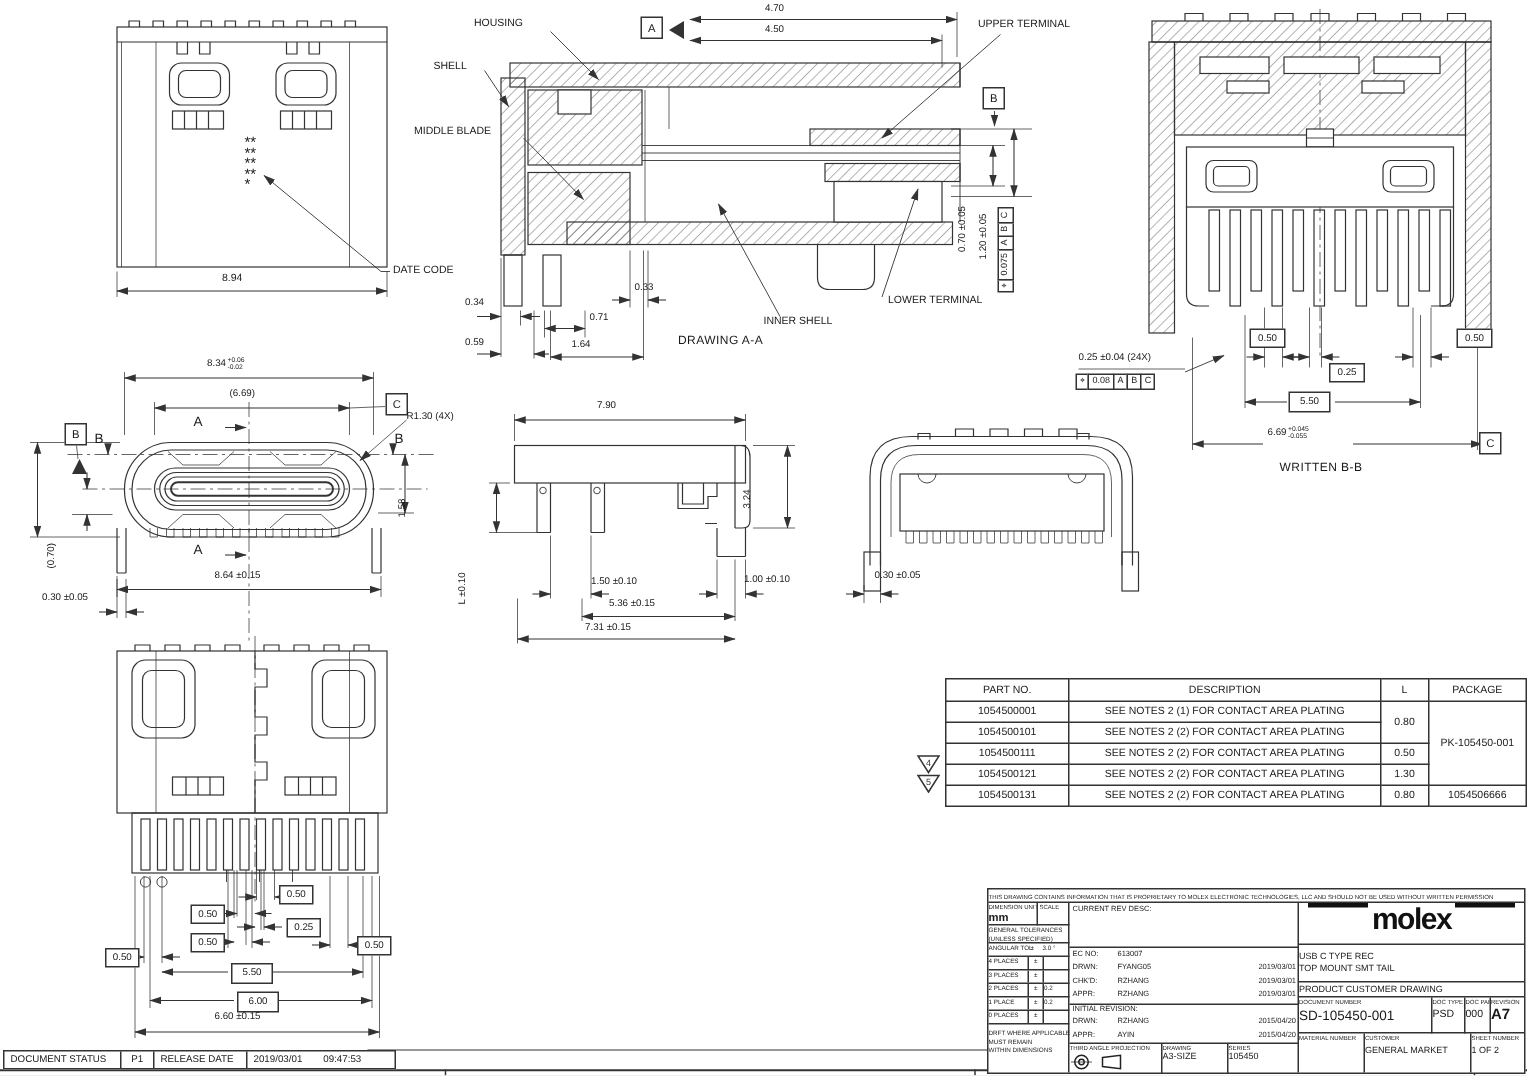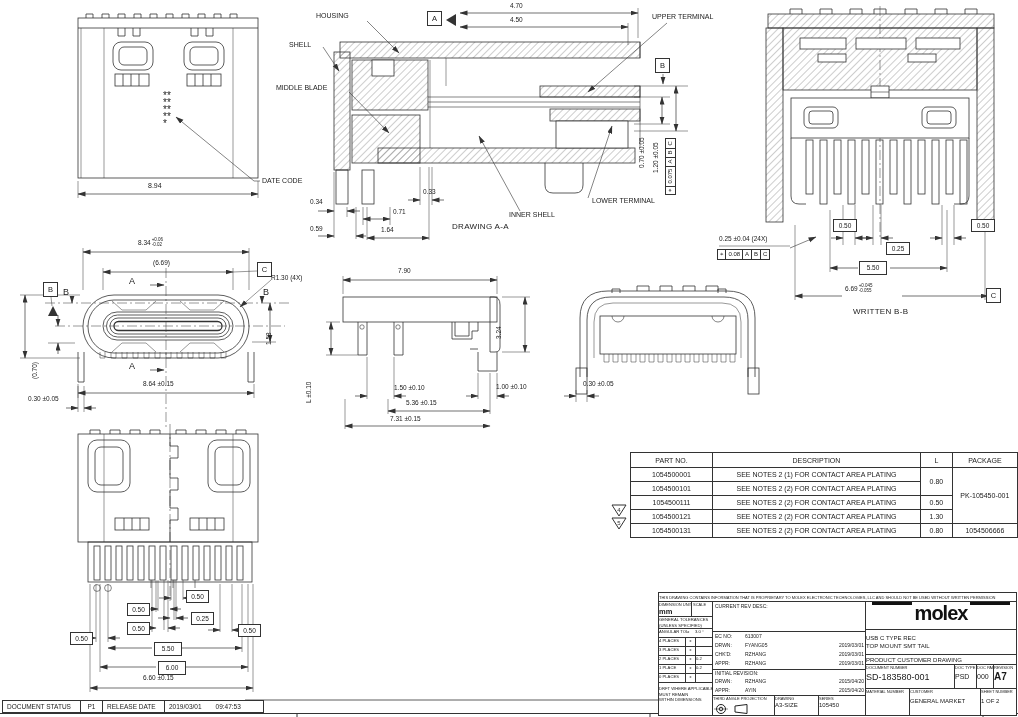--- a/index.html
+++ b/index.html
@@ -566,21 +566,21 @@
       </div>
     </div>
     <div class="abs c" style="left:0;top:28px;width:150px;height:24px;padding-top:4px">
       <div class="t6">USB C TYPE REC</div>
       <div class="t6">TOP MOUNT SMT TAIL</div>
     </div>
     <div class="abs bt bb c t6" style="left:0;top:52px;width:150px;height:11px;line-height:11px">PRODUCT CUSTOMER DRAWING</div>
     <div class="abs bb" style="left:0;top:63px;width:150px;height:24px">
       <div class="abs br" style="left:0;top:0;width:89px;height:24px">
         <div class="tiny">DOCUMENT NUMBER</div>
-        <div class="c" style="font-size:9px;line-height:14px">SD-183580-001</div>
+        <div class="c" style="font-size:9px;line-height:14px">SD-105450-001</div>
       </div>
       <div class="abs br" style="left:89px;top:0;width:22px;height:24px">
         <div class="tiny">DOC TYPE</div>
         <div class="c" style="font-size:7px;line-height:13px">PSD</div>
       </div>
       <div class="abs br" style="left:111px;top:0;width:17px;height:24px">
         <div class="tiny">DOC PART</div>
         <div class="c" style="font-size:7px;line-height:13px">000</div>
       </div>
       <div class="abs" style="left:128px;top:0;width:22px;height:24px">

